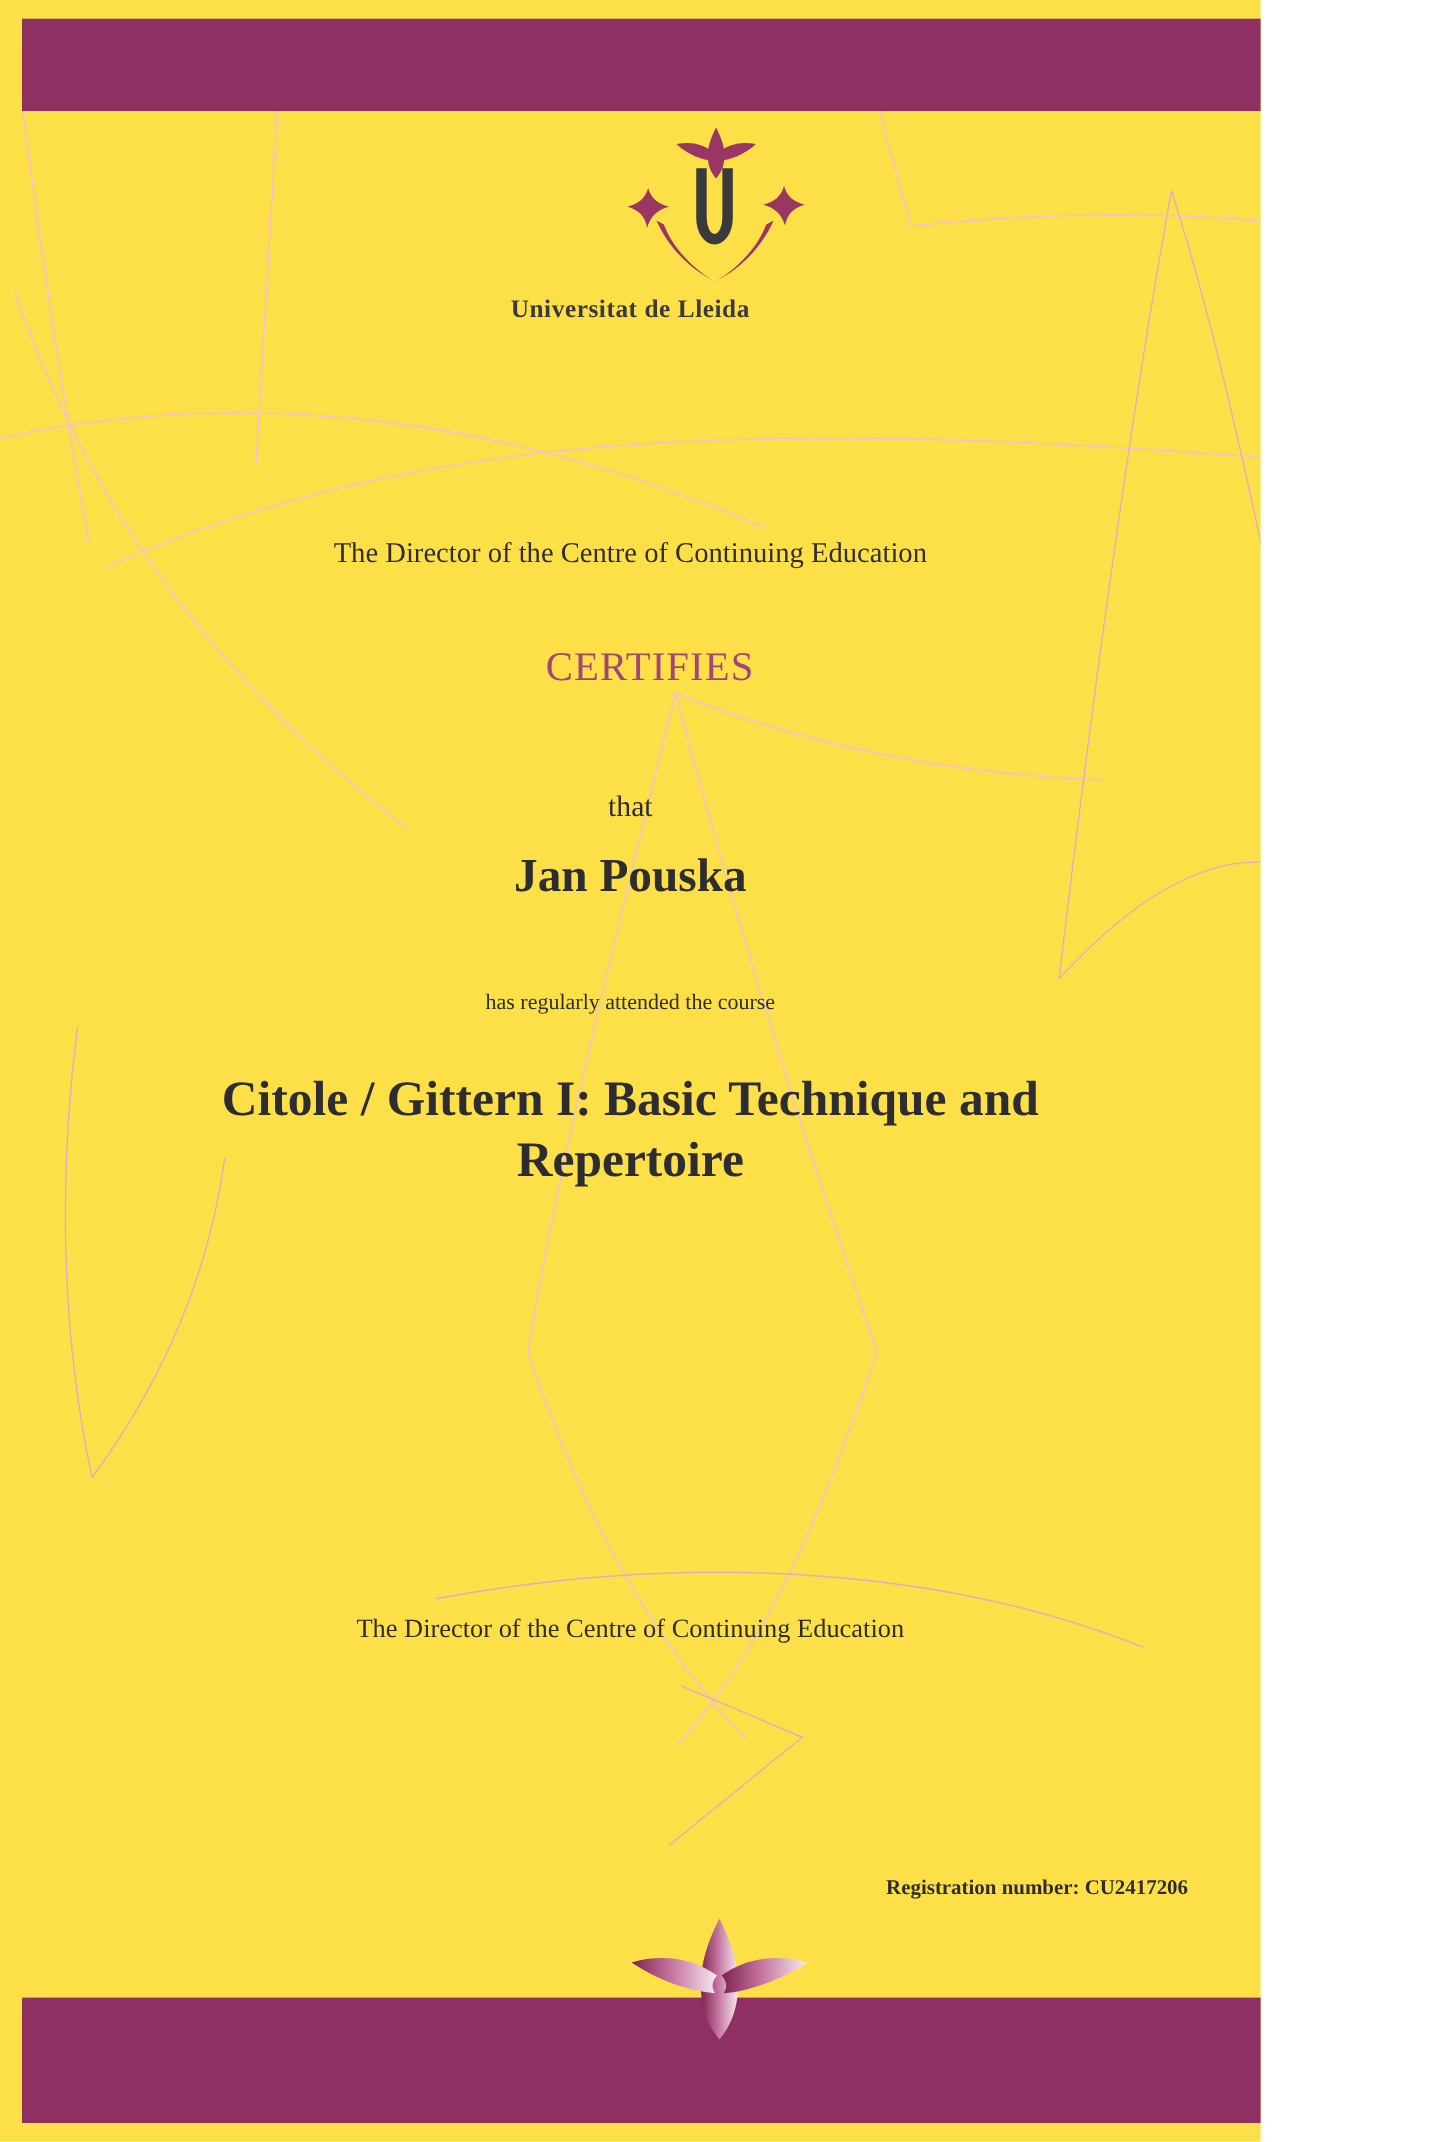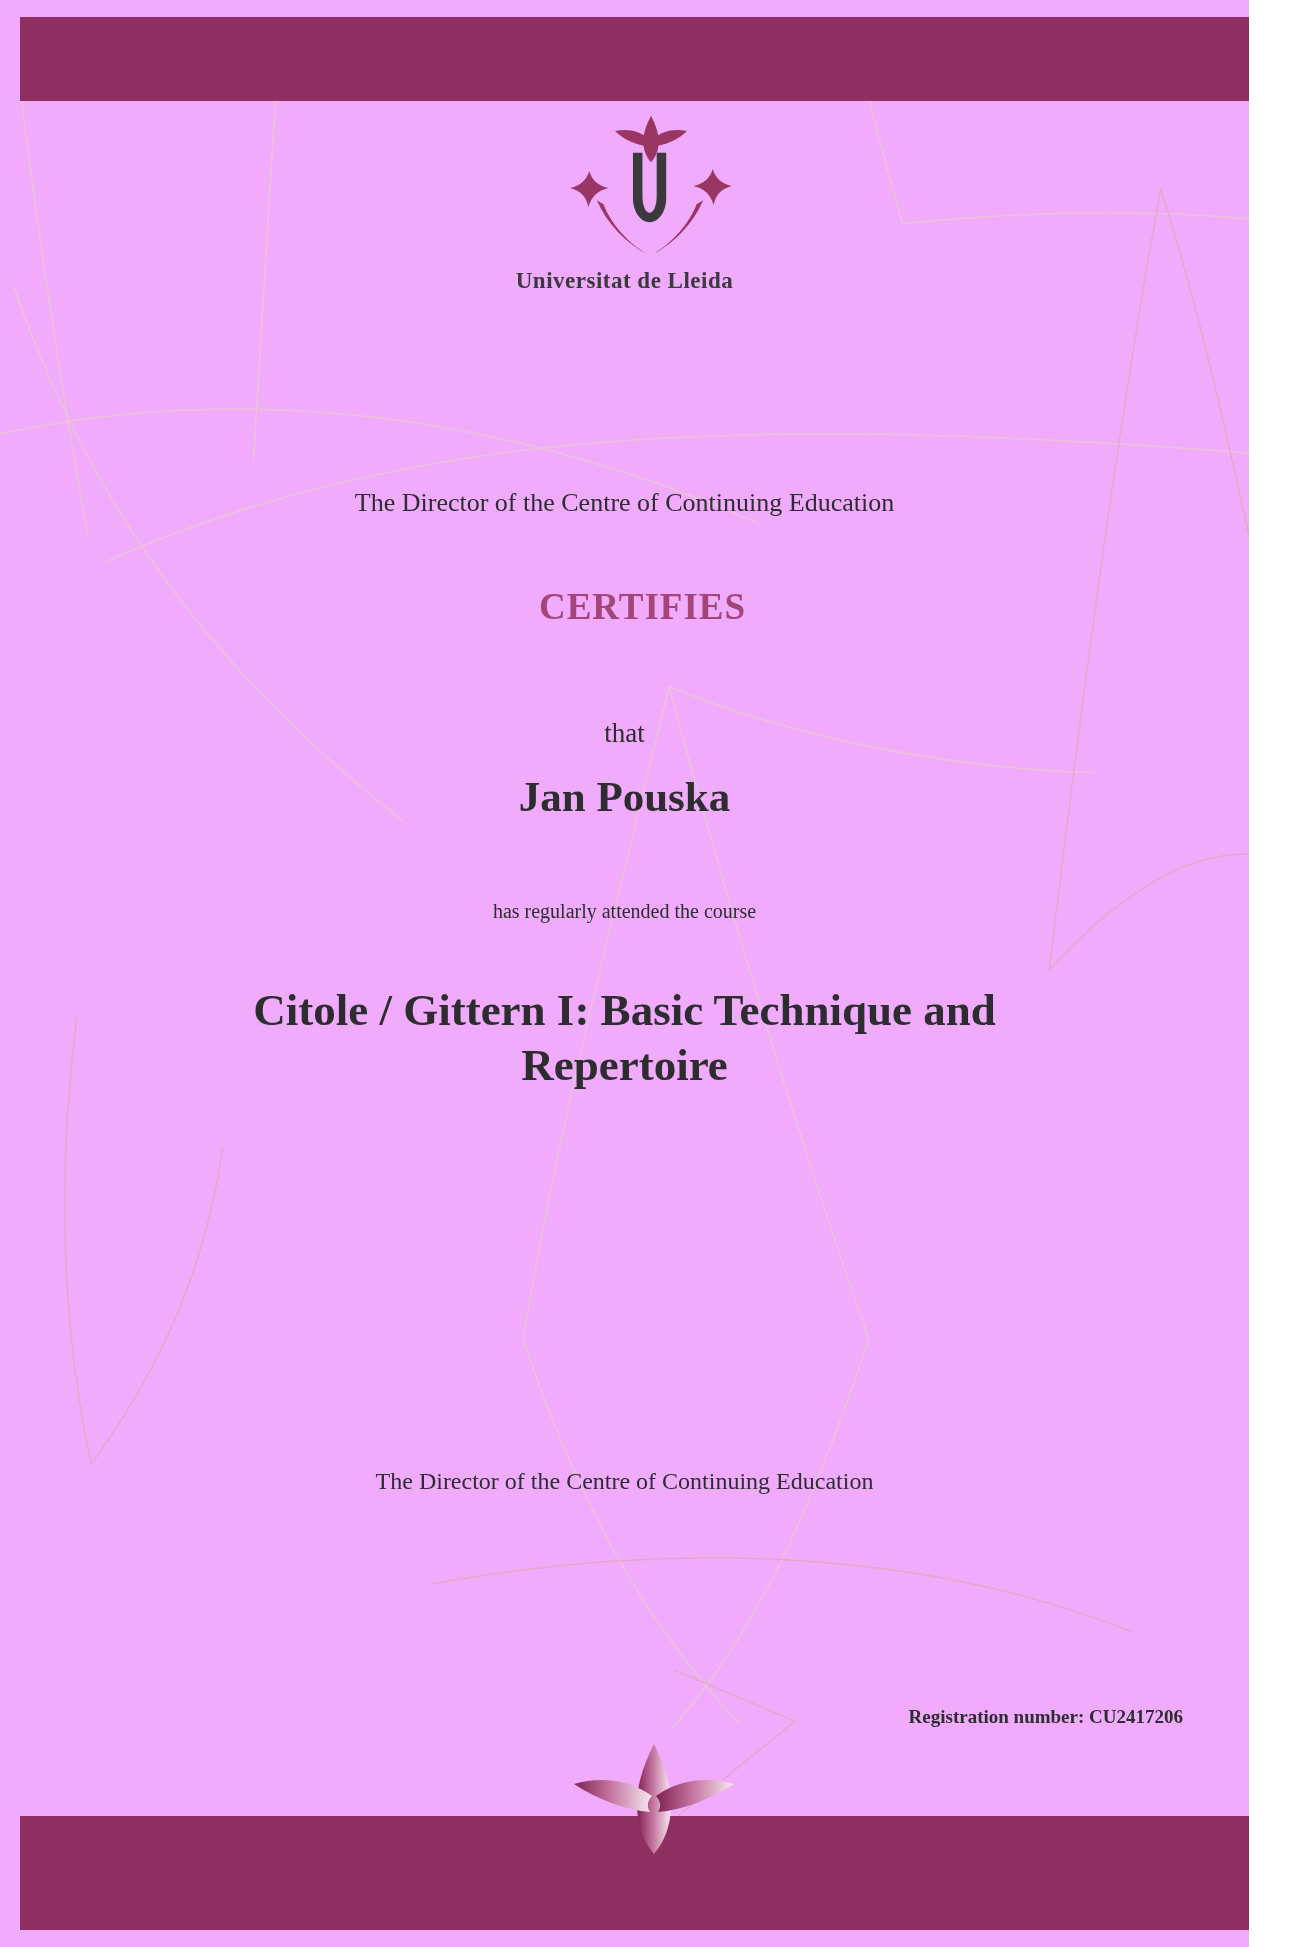--- a/index.html
+++ b/index.html
@@ -7,40 +7,40 @@
     --certifies:#a34579;
     --logo-maroon:#993663;
     --logo-letter:#3a3a3c;
     --text:#2d2d2f;
     --watermark:#ecc3d6;
     --watermark-strong:#e5a8c2;
   }
   html,body{margin:0;padding:0;background:#fff;}
   .page{
     position:relative;
-    width:1249px;height:1947px;
-    background:#f0abfc;
+    width:1146px;height:1947px;
+    background:#fde047;
     font-family:"Liberation Serif", serif;
     color:var(--text);
     overflow:hidden;
   }
   .watermark{position:absolute;inset:0;z-index:0;}
   .bar{position:absolute;left:20px;width:1261px;background:var(--accent);z-index:1;}
   .bar.top{top:17px;height:84px;}
   .bar.bottom{top:1816px;height:114px;}
   .center-line{position:absolute;left:0;right:0;text-align:center;z-index:2;}
   .logo-emblem{position:absolute;left:561px;top:112px;width:180px;height:152px;z-index:2;}
   .logo-wordmark{top:268px;font-size:23px;font-weight:bold;color:var(--logo-letter);letter-spacing:.5px;}
   .issuer{top:488px;font-size:26px;}
-  .certifies{top:585px;font-size:37px;font-weight:bold;color:var(--certifies);letter-spacing:1px;padding-left:36px;}
+  .certifies{top:585px;font-size:37px;font-weight:normal;color:var(--certifies);letter-spacing:1px;padding-left:36px;}
   .that{top:718px;font-size:27px;}
   .student{top:772px;font-size:43px;font-weight:bold;}
   .attendance{top:900px;font-size:20px;}
   .course{top:972px;font-size:45px;font-weight:bold;line-height:1.22;}
-  .course .inner{max-width:830px;margin:11px auto;}
+  .course .inner{max-width:830px;margin:0 auto;}
   .details{top:1152px;font-size:29px;line-height:1.42;}
   .details .inner{max-width:890px;margin:0 auto;}
   .place{top:1355px;font-size:24px;}
   .signer-title{top:1468px;font-size:24px;}
   .signer-name{top:1573px;font-size:24px;}
   .registration{position:absolute;top:1706px;right:66px;font-size:19px;font-weight:bold;text-align:center;z-index:2;}
   .tulip{position:absolute;left:574px;top:1742px;width:160px;height:115px;z-index:3;}
 </style>
 </head>
 <body>

